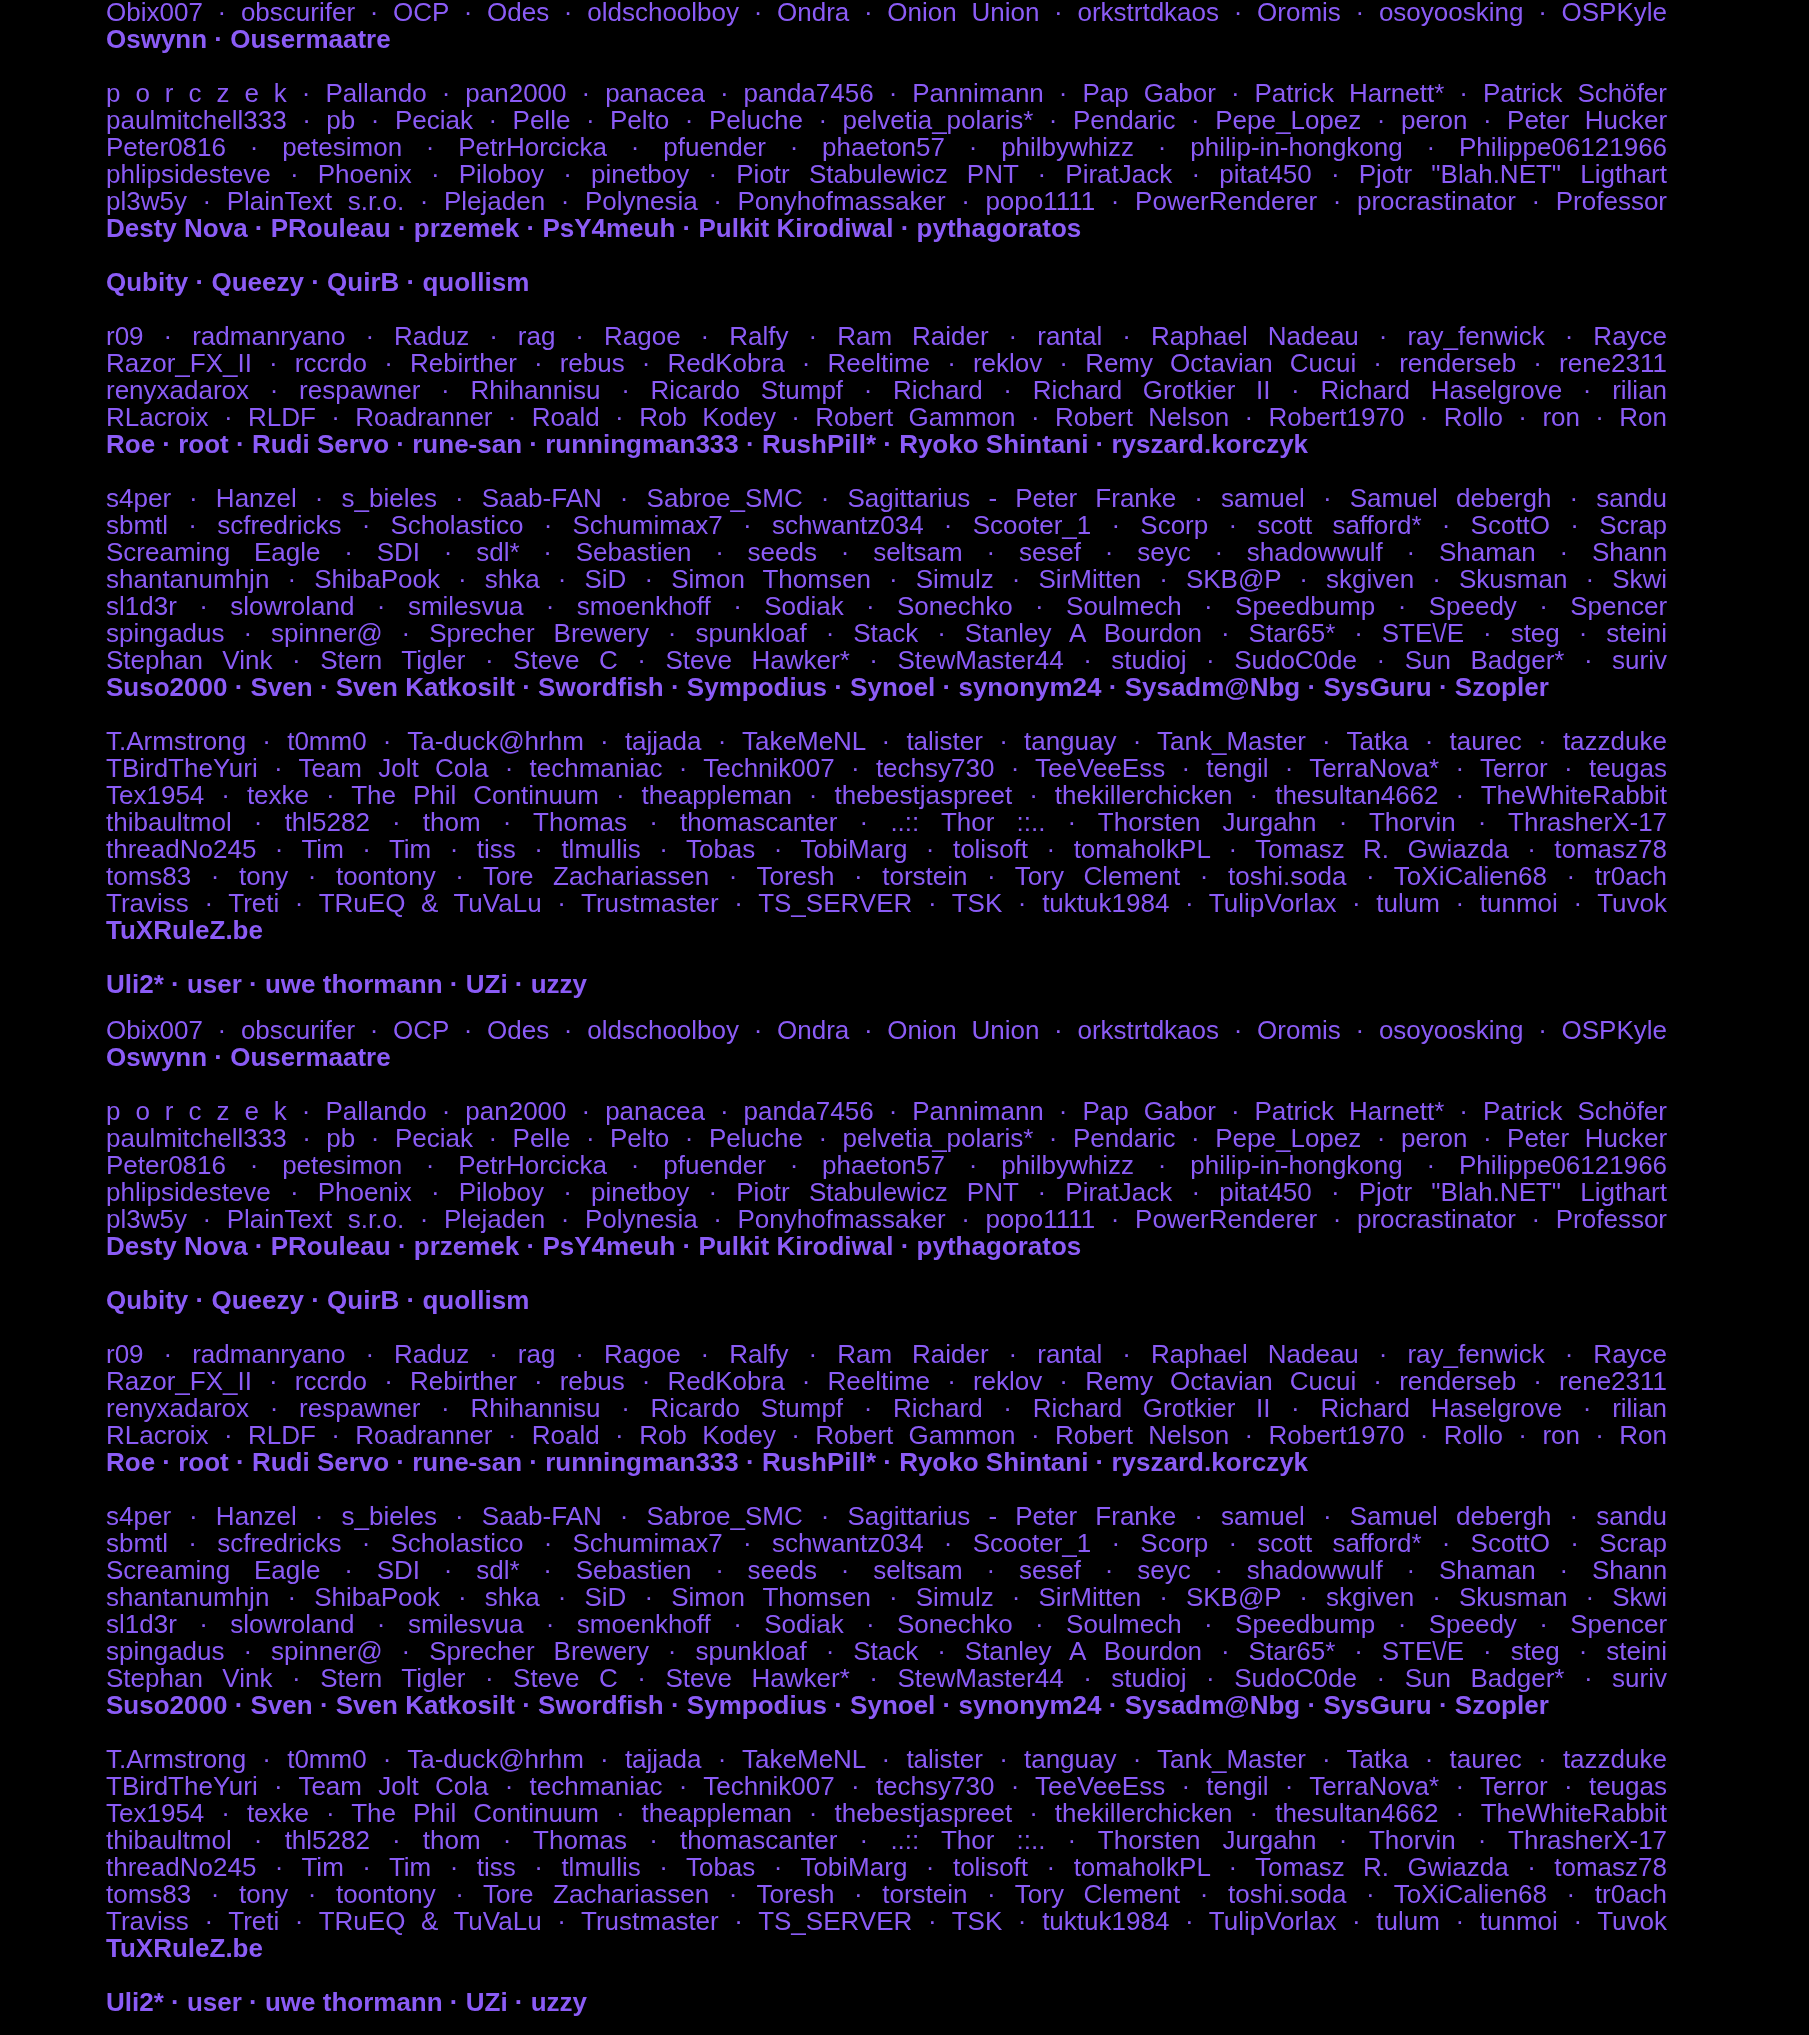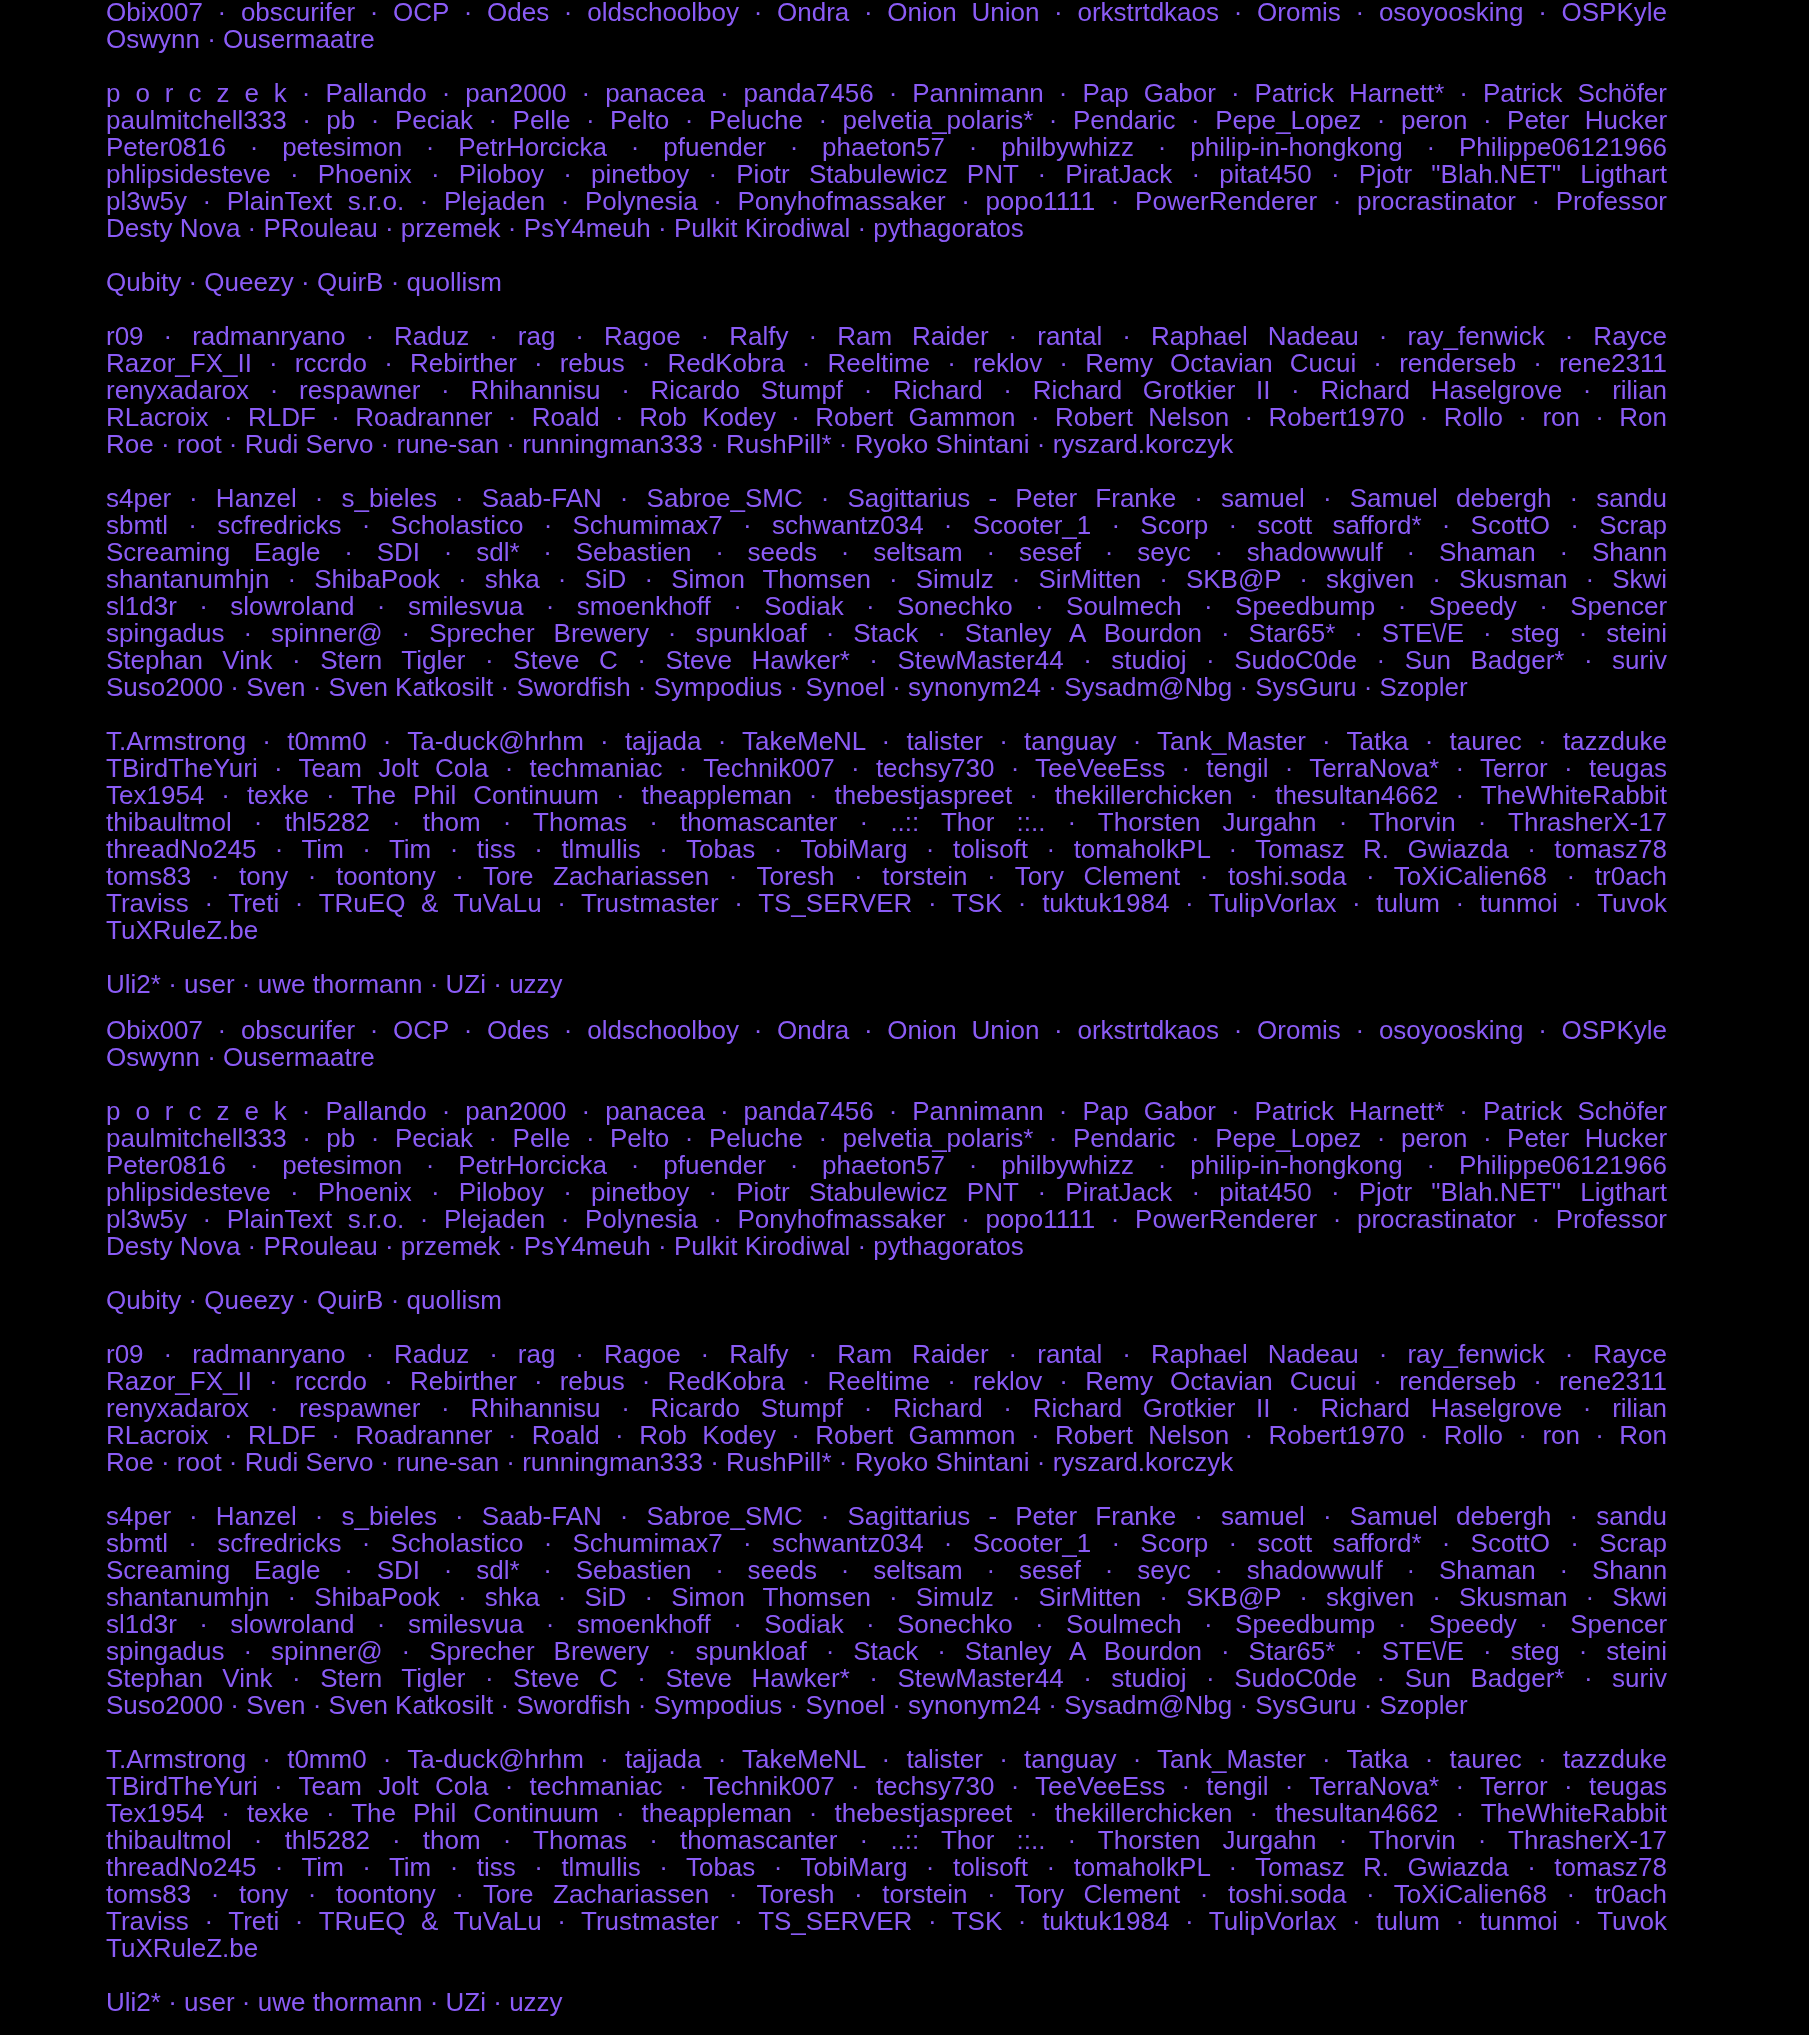--- a/index.html
+++ b/index.html
@@ -28,20 +28,21 @@
   }
   .line {
     text-align: justify;
     text-align-last: justify;
     text-justify: inter-word;
     white-space: normal;
   }
   .line.last {
     text-align: left;
     text-align-last: left;
+    font-weight: bold;
   }
   .name {
     display: inline;
   }
 </style>
 </head>
 <body>
 
 <main class="content">
   <div>

